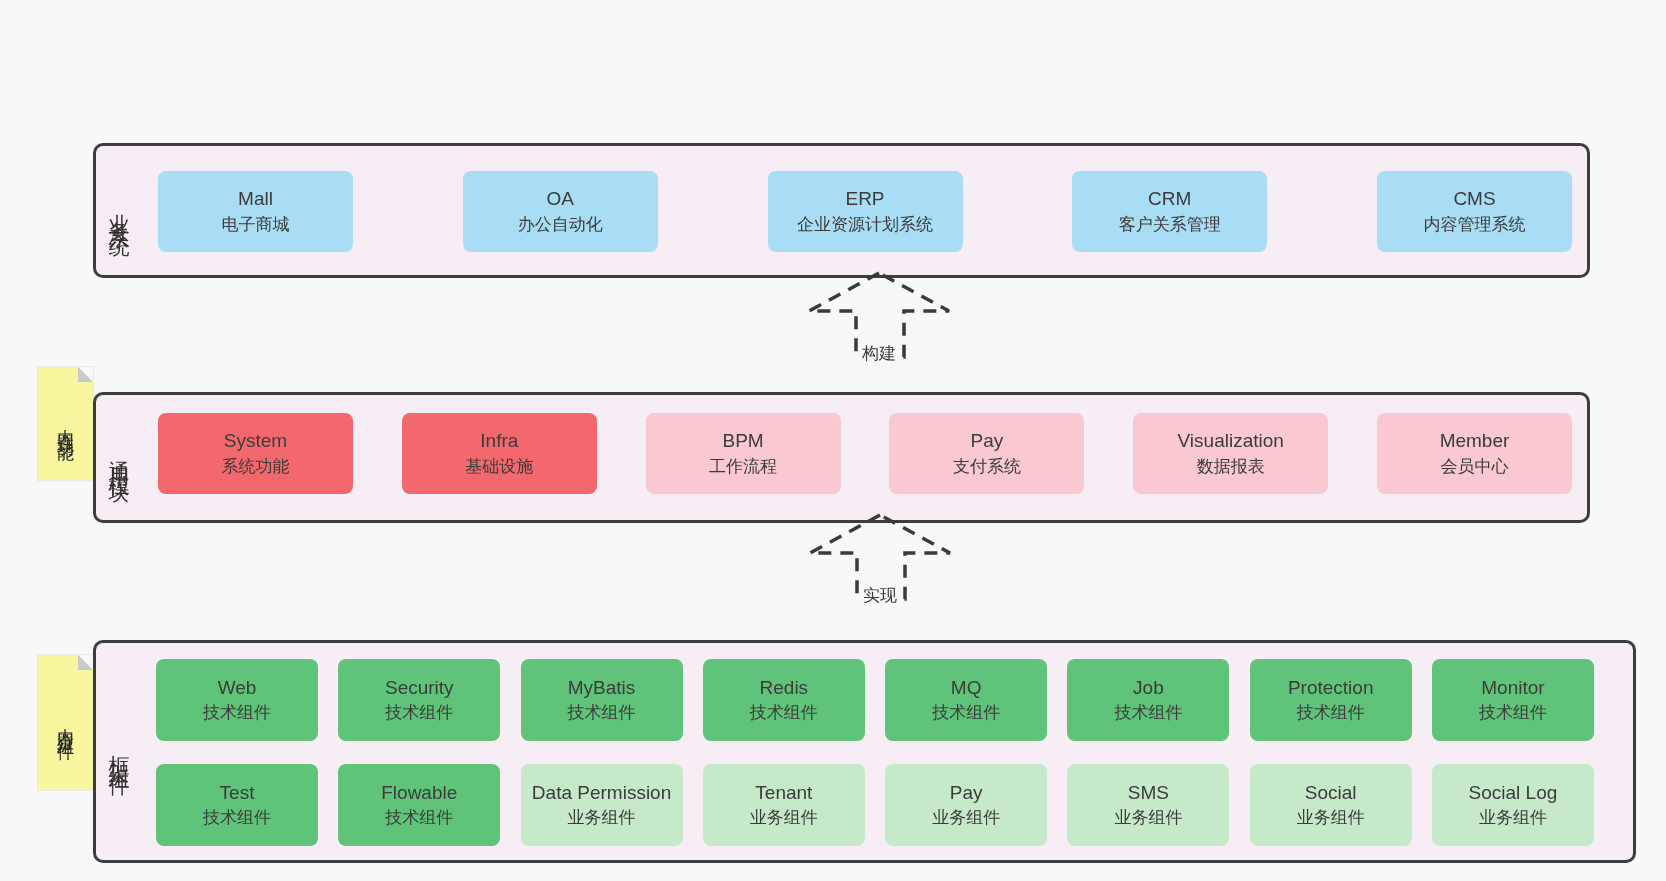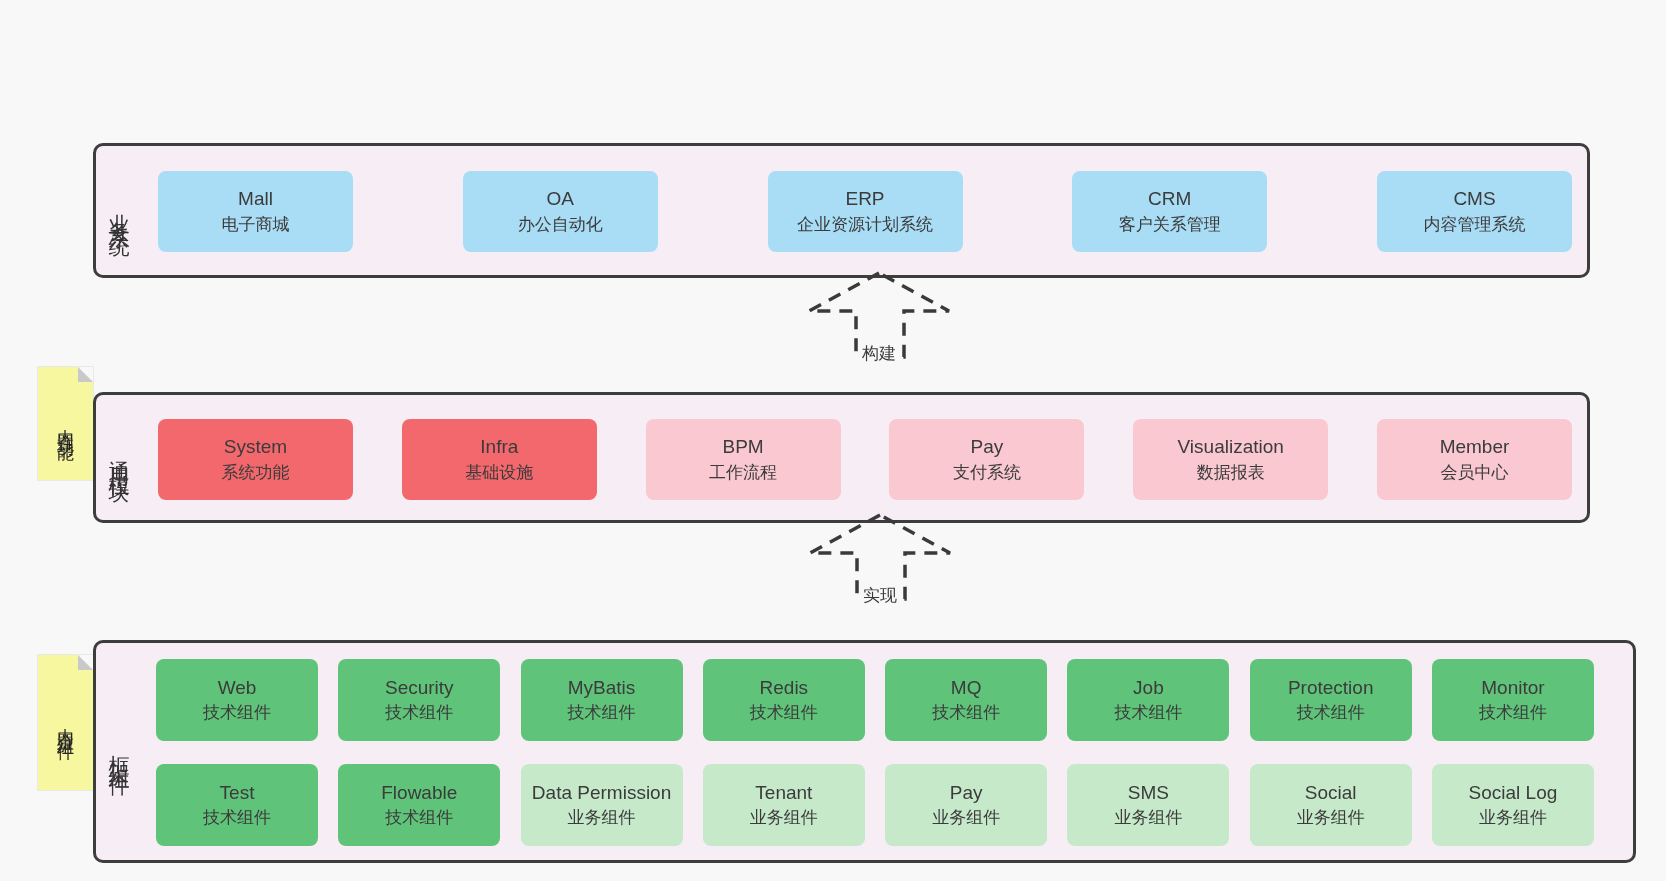--- a/index.html
+++ b/index.html
@@ -10,21 +10,21 @@
   #layer-business{left:93px;top:123px;width:1497px;height:135px;}
   #layer-modules{left:93px;top:372px;width:1497px;height:131px;}
   #layer-components{left:93px;top:620px;width:1543px;height:223px;}
 
   .layer-label{position:absolute;left:13px;top:50%;transform:translateY(-50%);
                writing-mode:vertical-rl;text-orientation:upright;
                font-size:21px;letter-spacing:7px;color:#333;line-height:1;}
 
   .row{position:absolute;left:62px;right:15px;display:flex;justify-content:space-between;}
   #layer-business .row{top:25px;}
-  #layer-modules .row{top:24px;}
+  #layer-modules .row{top:18px;}
   .rows{position:absolute;left:60px;right:39px;top:16px;display:flex;flex-direction:column;gap:23px;}
   .crow{display:flex;justify-content:space-between;}
 
   .box{border-radius:8px;display:flex;flex-direction:column;align-items:center;justify-content:center;
        text-align:center;box-sizing:border-box;padding:4px 6px;color:#3b3b3b;}
   .w195{width:195px;height:81px;}
   .w150{width:162px;height:82px;}
   .blue{background:#a9dcf5;}
   .red{background:#f3686d;}
   .pink{background:#f9c8d1;}

